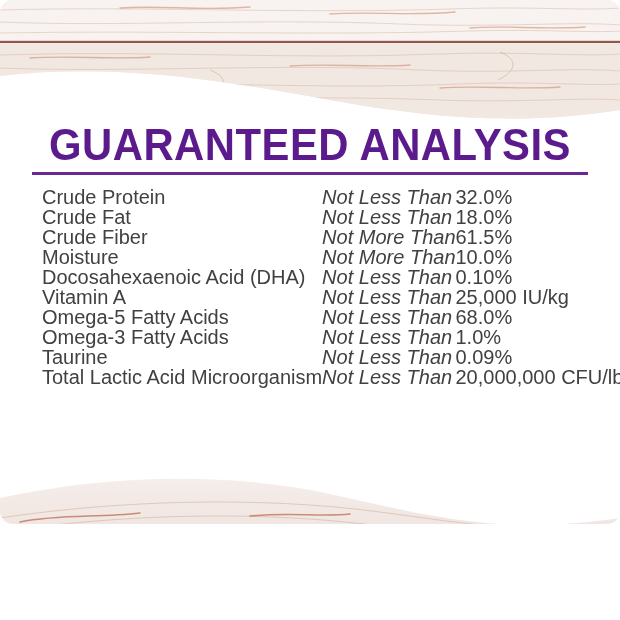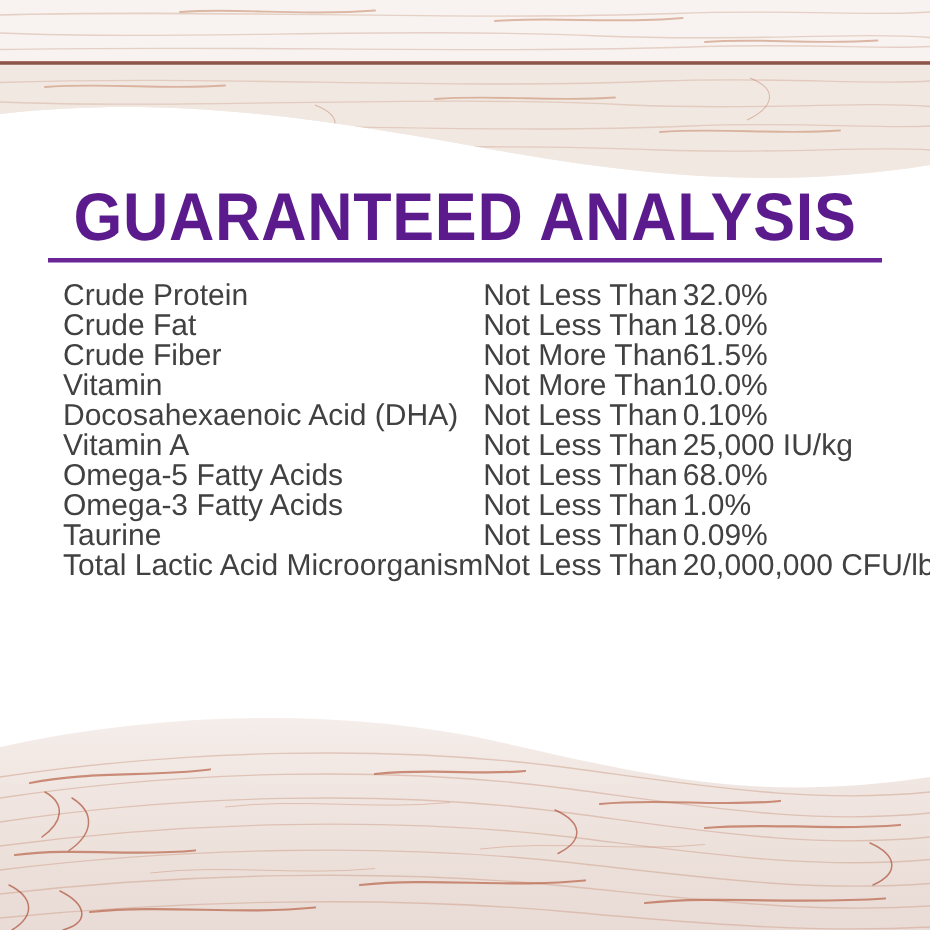--- a/index.html
+++ b/index.html
@@ -12,23 +12,24 @@
     background: #ffffff;
     font-family: "Liberation Sans", sans-serif;
     overflow: hidden;
     position: relative;
   }
 
   #panel {
     position: absolute;
     inset: 0;
     width: 620px;
-    height: 620px;
+    height: 524px;
     background: #ffffff;
     overflow: hidden;
+    border-radius: 13px;
   }
 
   
   .wood-band {
     position: absolute;
     left: 0;
     width: 620px;
     pointer-events: none;
   }
   #wood-top {
@@ -94,20 +95,21 @@
     white-space: nowrap;
     vertical-align: middle;
   }
   .col-nutrient {
     text-align: left;
     width: 273px;
   }
   .col-qualifier {
     text-align: left;
     width: 130px;
+    font-style: italic;
   }
   .col-value {
     text-align: left;
   }
 </style>
 </head>
 <body>
 
 <div id="panel">
 
@@ -172,21 +174,21 @@
         <td class="col-nutrient">Crude Fat</td>
         <td class="col-qualifier">Not Less Than</td>
         <td class="col-value">18.0%</td>
       </tr>
       <tr>
         <td class="col-nutrient">Crude Fiber</td>
         <td class="col-qualifier">Not More Than</td>
         <td class="col-value">61.5%</td>
       </tr>
       <tr>
-        <td class="col-nutrient">Vitamin</td>
+        <td class="col-nutrient">Moisture</td>
         <td class="col-qualifier">Not More Than</td>
         <td class="col-value">10.0%</td>
       </tr>
       <tr>
         <td class="col-nutrient">Docosahexaenoic Acid (DHA)</td>
         <td class="col-qualifier">Not Less Than</td>
         <td class="col-value">0.10%</td>
       </tr>
       <tr>
         <td class="col-nutrient">Vitamin A</td>

